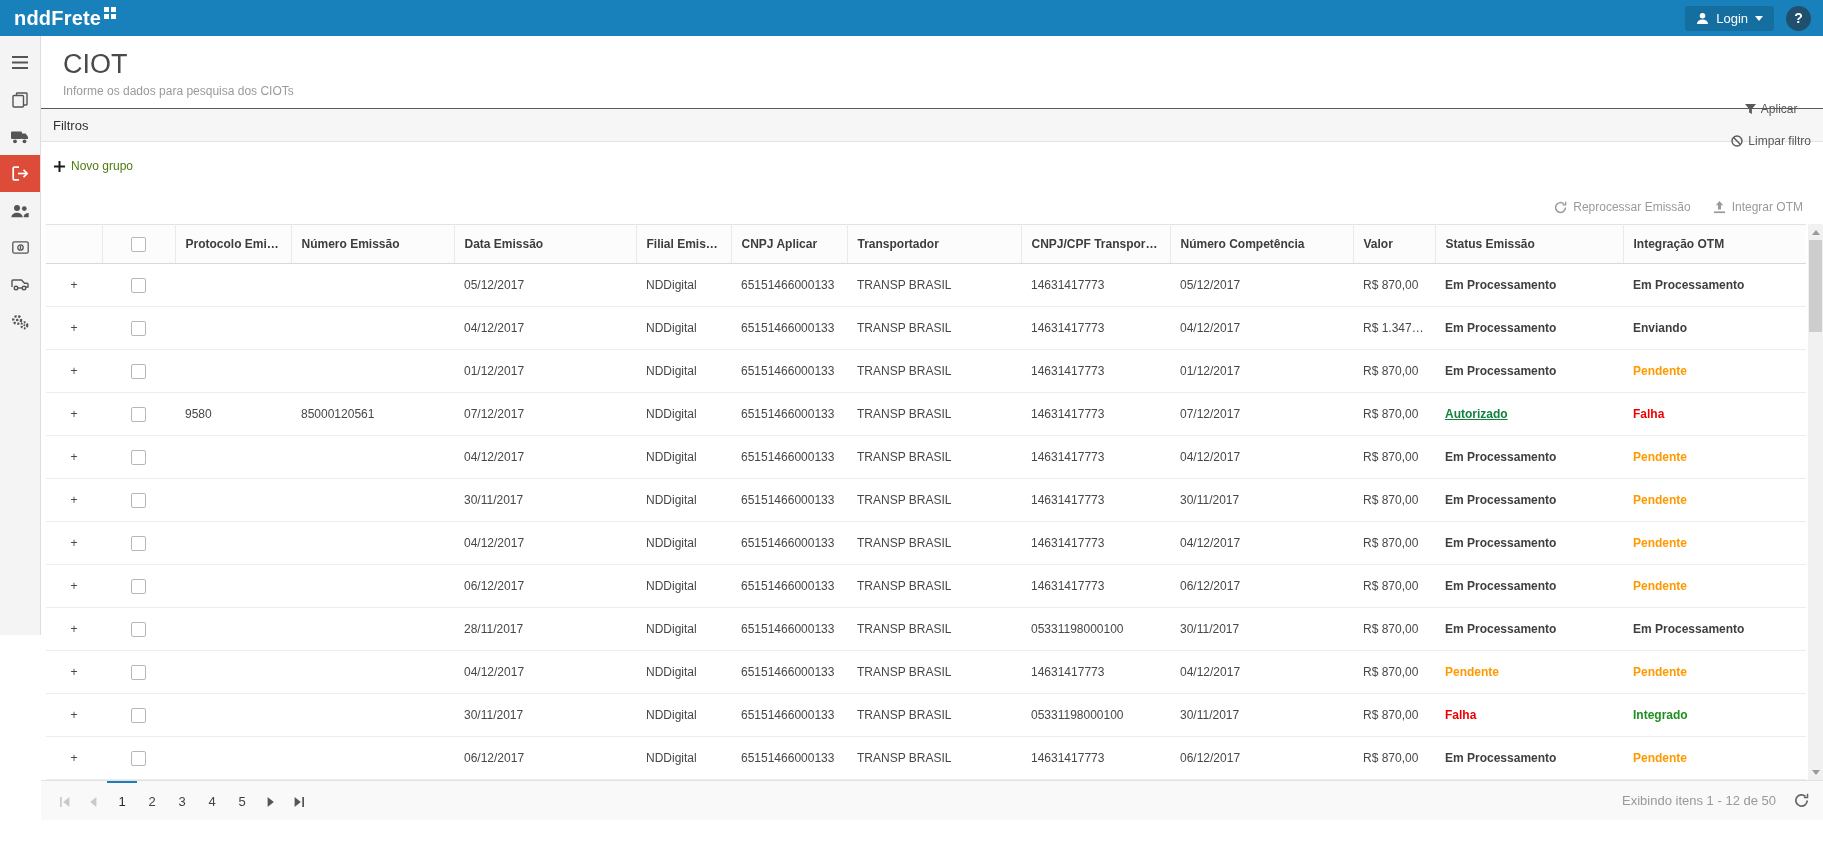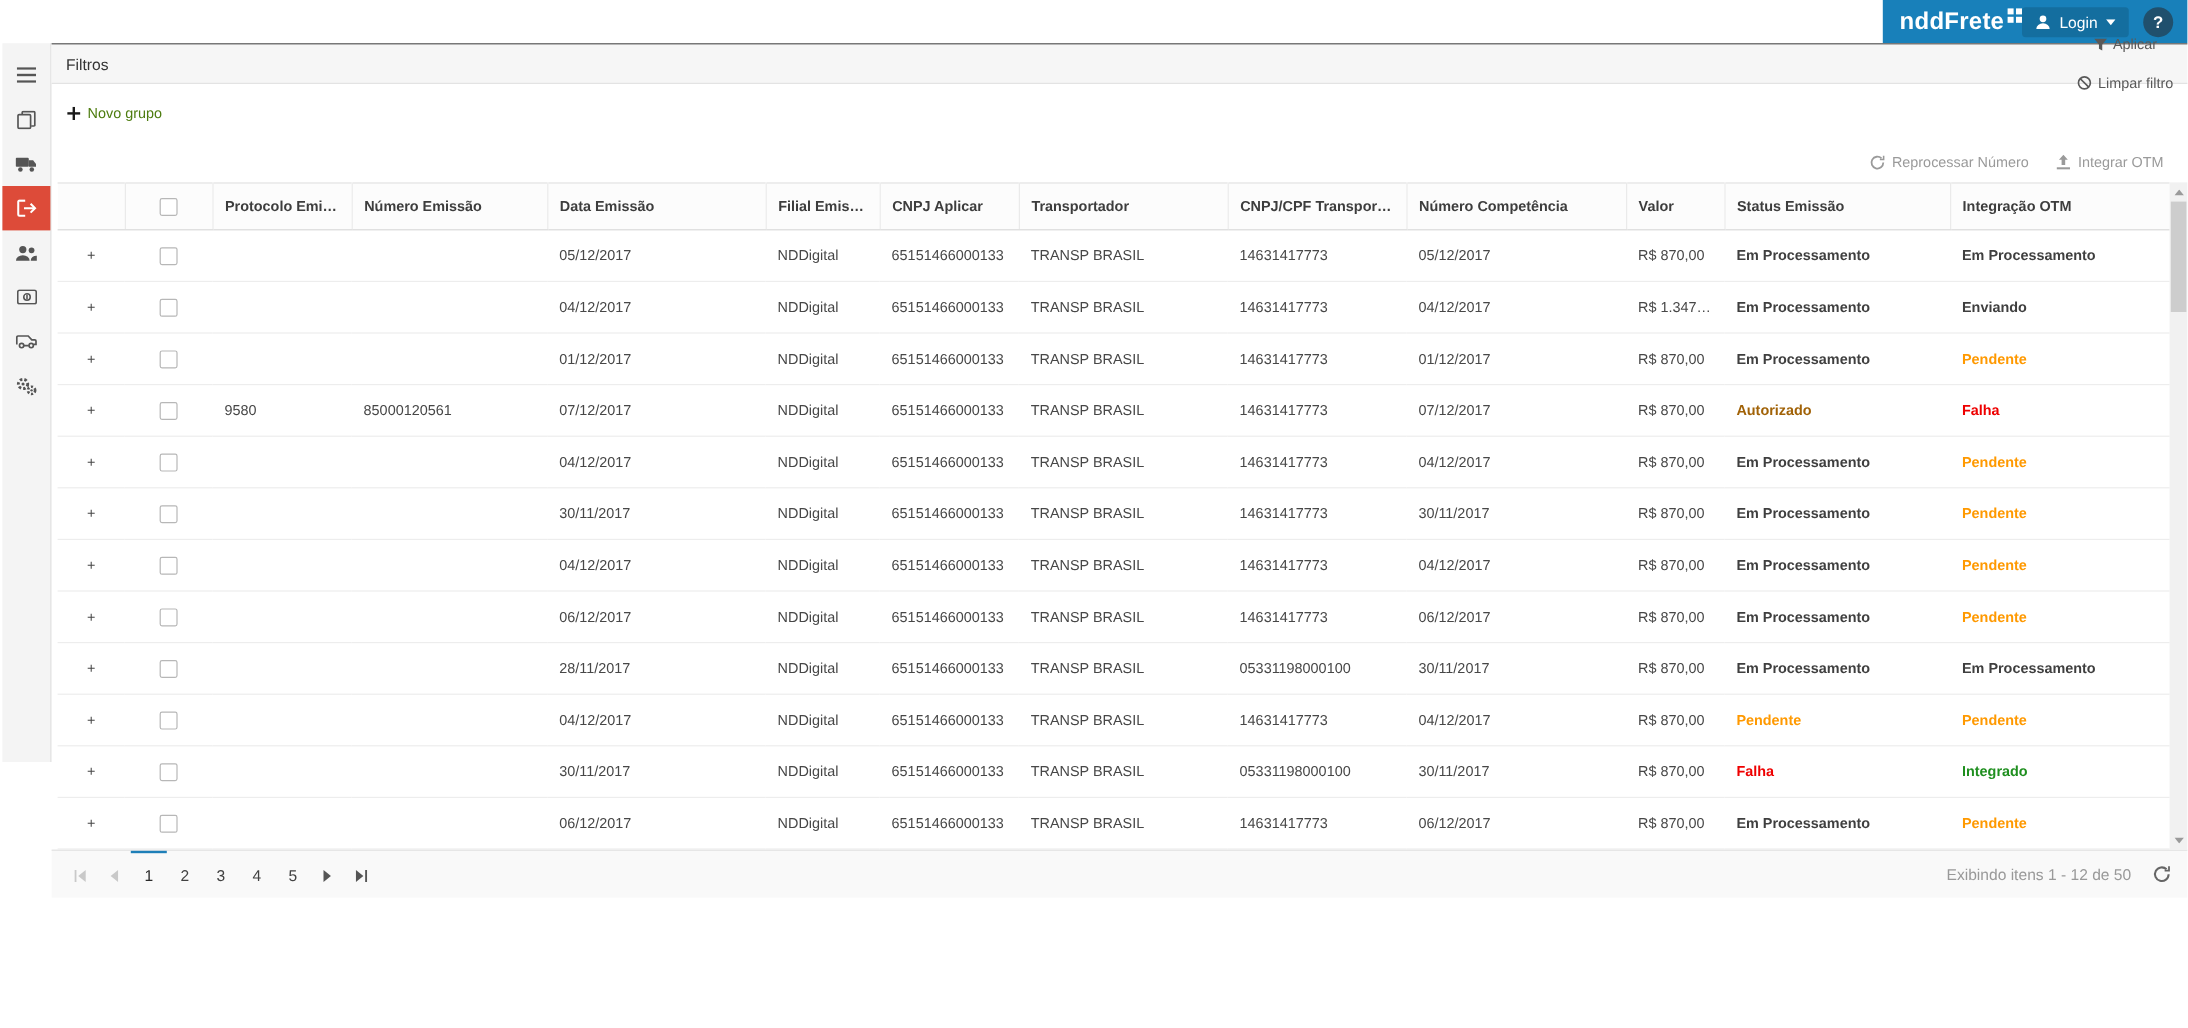--- a/index.html
+++ b/index.html
@@ -7,21 +7,21 @@
     --active-red:#dd4b39;
     --accent:#1e7fb8;
   }
   *{box-sizing:border-box;}
   html,body{margin:0;padding:0;}
   body{
     width:1823px;height:857px;overflow:hidden;
     font-family:"Liberation Sans","DejaVu Sans",sans-serif;
     background:#fff;color:#4a4a4a;
   }
-  .app{width:1823px;height:635px;display:flex;flex-direction:column;align-items:flex-end;}
+  .app{width:1823px;height:635px;display:flex;flex-direction:column;}
 
   
   .topbar{
     height:36px;background:var(--brand);display:flex;align-items:center;
     justify-content:space-between;padding:0 12px 0 14px;color:#fff;flex:0 0 36px;
   }
   .logo{display:flex;align-items:flex-start;gap:3px;cursor:default;}
   .logo-text{font-size:20px;font-weight:700;letter-spacing:.2px;line-height:24px;}
   .logo-grid{display:grid;grid-template-columns:5px 5px;grid-gap:2px;margin-top:1px;}
   .logo-grid span{width:5px;height:5px;background:#fff;display:block;}
@@ -235,20 +235,24 @@
               <circle cx="6.2" cy="6" r="1.3" fill="currentColor" stroke="none"></circle>
               <circle cx="13.3" cy="11.3" r="3" stroke-width="2.2" stroke-dasharray="1.8 1.5"></circle>
               <circle cx="13.3" cy="11.3" r="1" fill="currentColor" stroke="none"></circle>
             </svg>
           </span>
         </div>
       </nav>
 
     <main class="content">
 
+      <div class="page-header">
+        <div class="page-title">CIOT</div>
+        <div class="page-subtitle">Informe os dados para pesquisa dos CIOTs</div>
+      </div>
 
       <div class="filters-header">
         <span class="filters-title">Filtros</span>
         <div class="filters-actions">
           <span class="flt-btn">
             <span>
               <svg width="11" height="11" viewBox="0 0 12 12" fill="currentColor">
                   <path d="M0 0 h12 L7.5 5.5 V11 L4.5 9.3 V5.5 z"></path>
                 </svg>
             </span>
@@ -279,21 +283,21 @@
       </div>
 
       <div class="grid-toolbar">
         <span class="gtb-btn">
           <span>
             <svg width="13" height="13" viewBox="0 0 14 14" fill="none" stroke="currentColor" stroke-width="1.6">
                 <path d="M12.3 7 a5.3 5.3 0 1 1-1.6-3.8"></path>
                 <path d="M12.6 0.8 v3.4 h-3.4" stroke-width="1.4"></path>
               </svg>
           </span>
-          <span>Reprocessar Número</span>
+          <span>Reprocessar Emissão</span>
         </span>
         <span class="gtb-btn">
           <span>
             <svg width="13" height="13" viewBox="0 0 13 13" fill="currentColor">
                 <path d="M6.5 0 L10.2 4.2 H8 V8.5 H5 V4.2 H2.8 z"></path>
                 <rect x="1" y="10.4" width="11" height="1.7"></rect>
               </svg>
           </span>
           <span>Integrar OTM</span>
         </span>
@@ -386,21 +390,21 @@
                 <td class="cell-check"><input type="checkbox" style=""></td>
                 <td>9580</td>
                 <td>85000120561</td>
                 <td>07/12/2017</td>
                 <td>NDDigital</td>
                 <td>65151466000133</td>
                 <td>TRANSP BRASIL</td>
                 <td>14631417773</td>
                 <td>07/12/2017</td>
                 <td>R$ 870,00</td>
-                <td class="status" style="color: #a16207;">Autorizado</td>
+                <td class="status" style="color: #15803d; text-decoration: underline;">Autorizado</td>
                 <td class="status" style="color: rgb(238, 0, 0);">Falha</td>
               </tr>
               <tr>
                 <td class="cell-expand">+</td>
                 <td class="cell-check"><input type="checkbox" style=""></td>
                 <td></td>
                 <td></td>
                 <td>04/12/2017</td>
                 <td>NDDigital</td>
                 <td>65151466000133</td>

